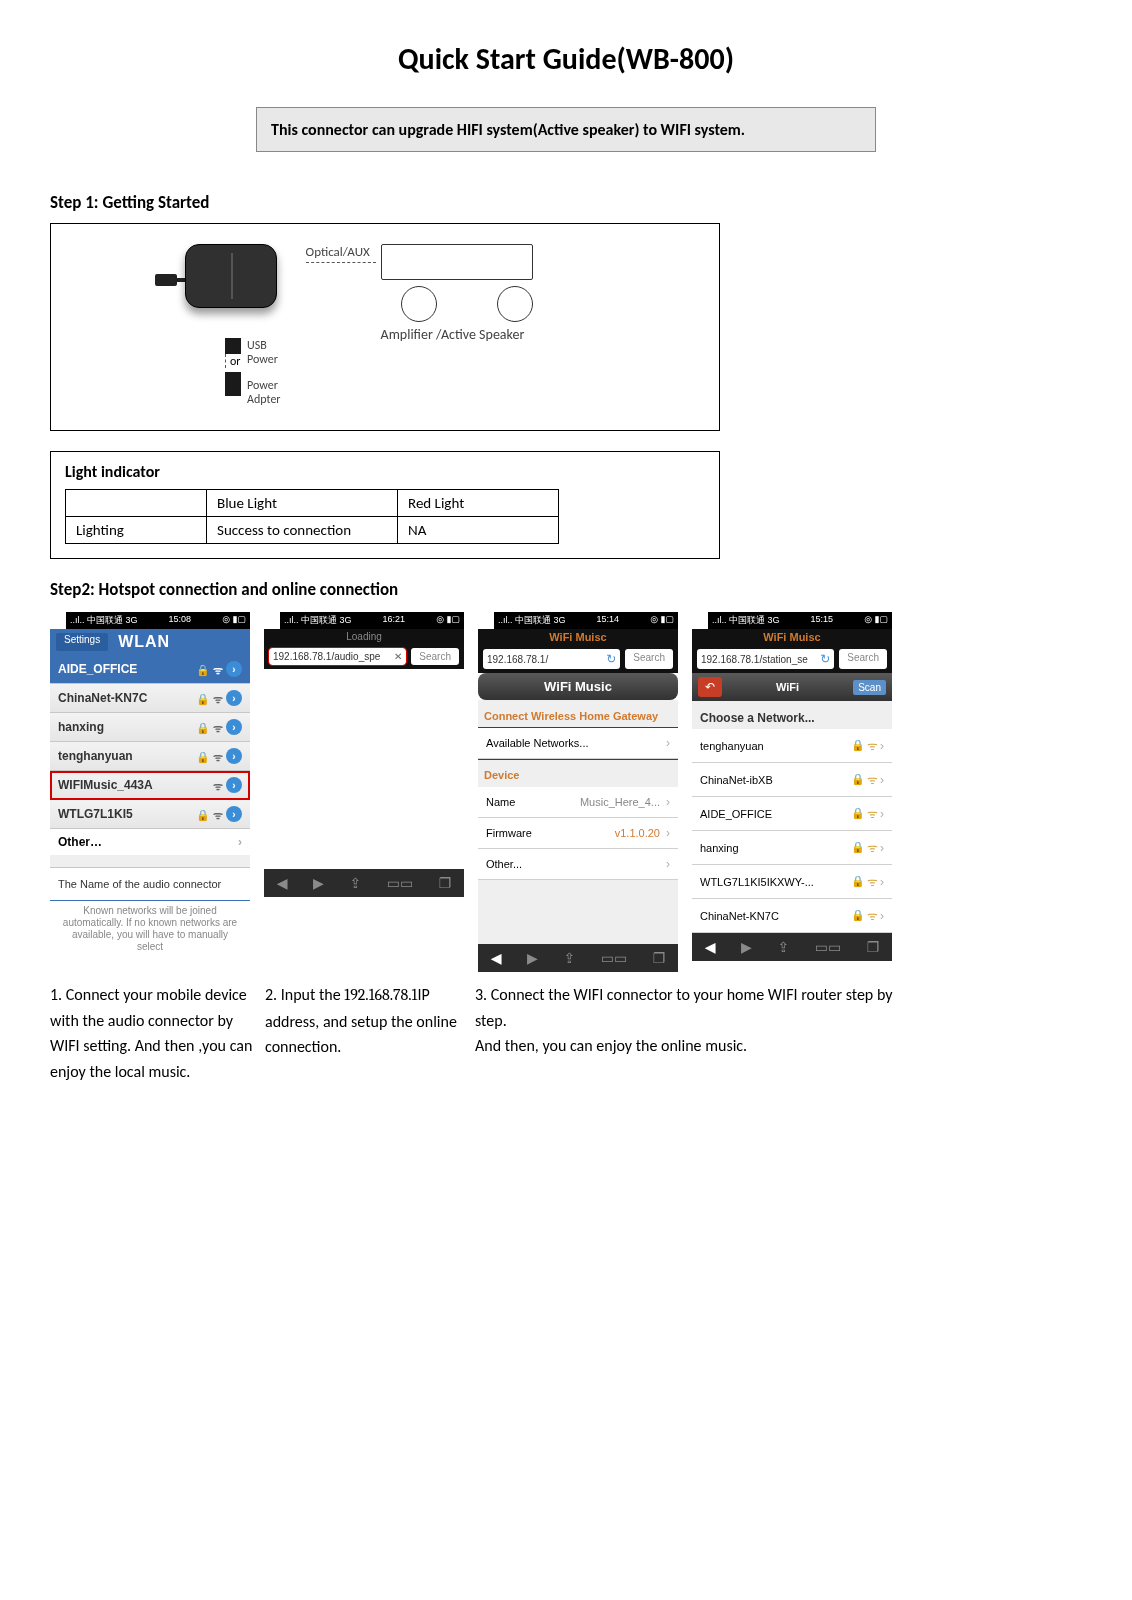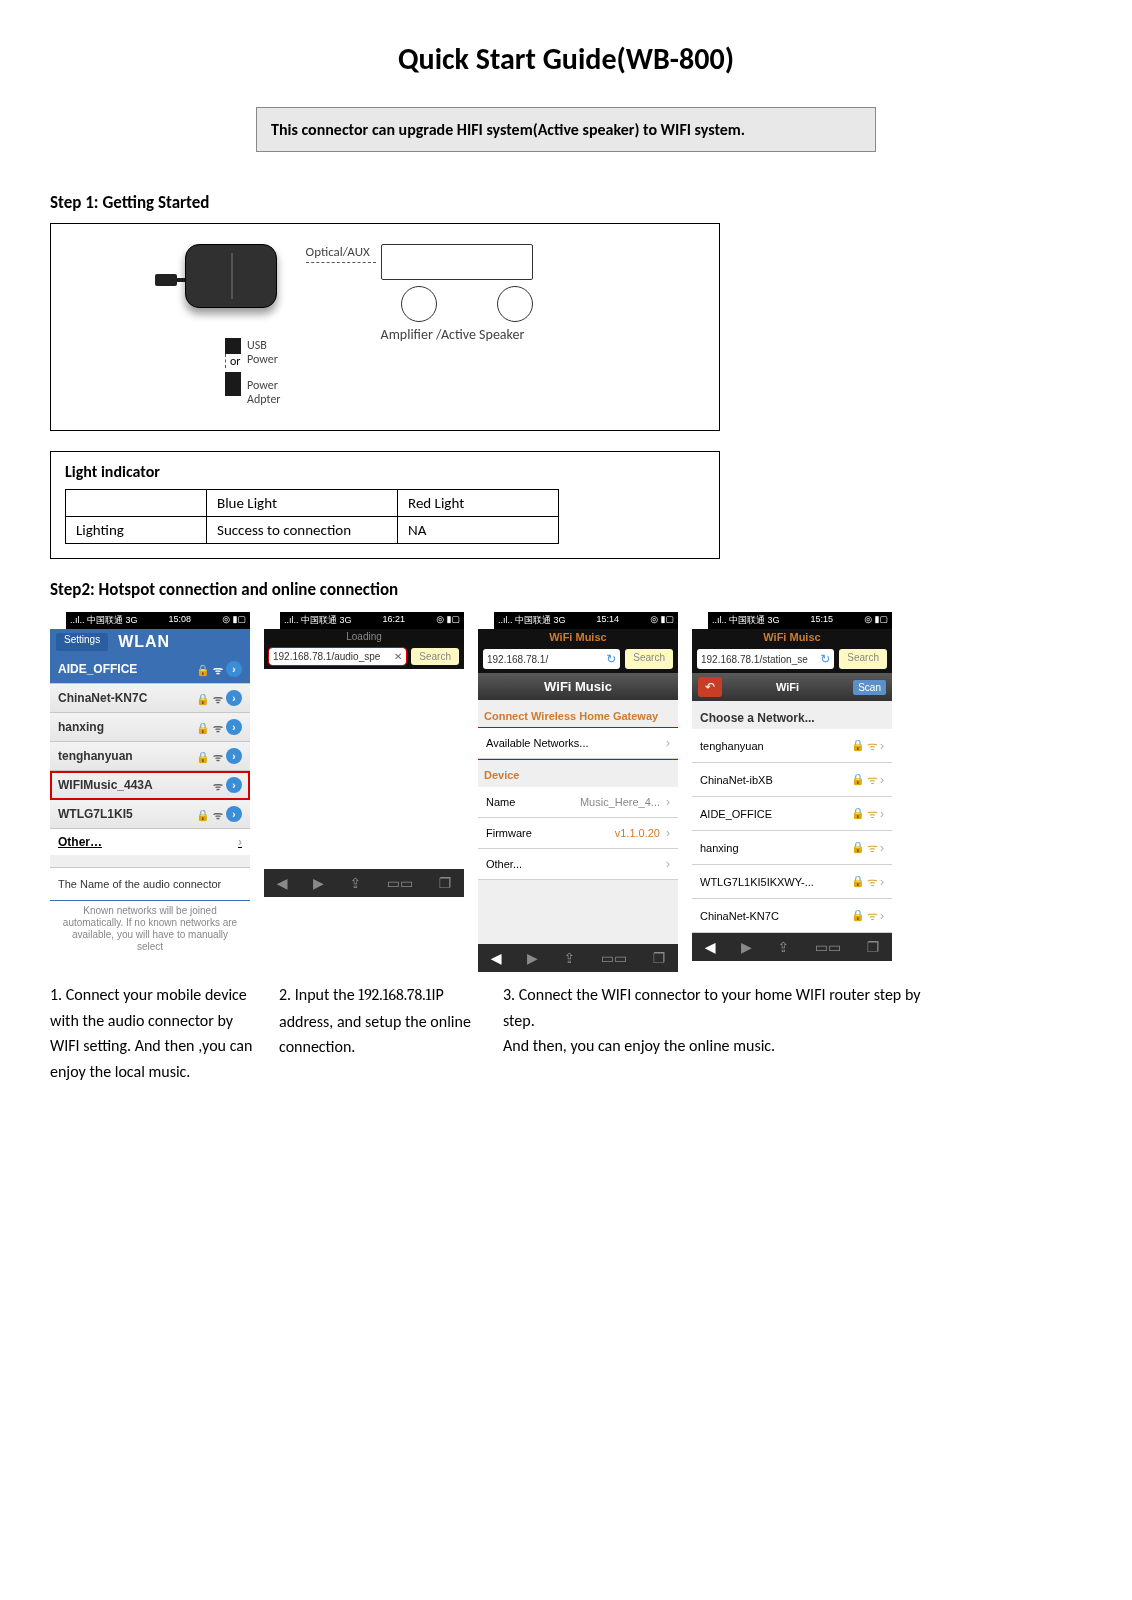--- a/index.html
+++ b/index.html
@@ -116,42 +116,42 @@
     background: linear-gradient(#f3f3f3,#e6e6e6);
     border-bottom:1px solid #c7c7c7;
     padding:6px 8px;
     display:flex; justify-content:space-between; align-items:center;
     font-weight:bold; font-size:12px; color:#333;
   }
   .p1-row.dark { background:#3b6fb3; color:#fff; }
   .arrow-circ { width:16px; height:16px; background:#3b8ed6; border-radius:50%; display:inline-flex; align-items:center; justify-content:center; color:#fff; font-size:10px; }
   .lock-wifi { display:flex; gap:3px; align-items:center; }
   .wifi-ic { font-size:11px; color:#666; }
-  .p1-other { display:flex; justify-content:space-between; padding:6px 8px; font-weight:bold; font-size:12px;text-decoration:underline; }
+  .p1-other { display:flex; justify-content:space-between; padding:6px 8px; font-weight:bold; font-size:12px; }
   .p1-note1 { padding:10px 8px; font-size:11px; color:#333; border-top:1px solid #c7c7c7;}
   .p1-note2 { padding:4px 8px 0 8px; font-size:10px; color:#888; text-align:center; line-height:1.2; }
   .red-outline { outline:2px solid #d40000; outline-offset:-2px; }
   .red-outline2 { outline:1.5px solid #d40000; outline-offset:0; }
   
   .p2-bar { background:#101010; color:#888; font-size:10px; text-align:center; padding:2px 0; }
   .p2-search {
     background:#111; padding:4px 5px; display:flex; gap:5px;
   }
   .p2-addr { flex:1; background:#fff; border-radius:3px; padding:3px 4px; font-size:10px; color:#333; display:flex; justify-content:space-between; align-items:center;}
-  .p2-sbtn { background:#fef9c3; color:#888; border-radius:3px; padding:3px 8px; font-size:10px;}
+  .p2-sbtn { background:#ffffff; color:#888; border-radius:3px; padding:3px 8px; font-size:10px;}
   .p2-body { background:#fff; height:200px; }
   .p2-bottom {
     background:#2b2b2b; display:flex; justify-content:space-around;
     align-items:center; padding:6px 0; color:#8a8a8a; font-size:14px;
   }
   
   .p3-hdr { background:#111; color:#d17a2f; text-align:center; font-size:11px; padding:2px 0; font-weight:bold;}
   .p3-search { background:#111; padding:4px 5px; display:flex; gap:5px; }
   .p3-refresh { color:#4a90d9; font-size:12px; display:inline-block; }
-  .p3-title { text-align:center; color:#fff; background: linear-gradient(#5a5a5a,#323232); padding:6px 0; font-weight:bold; font-size:13px; }
+  .p3-title { text-align:center; color:#fff; background: linear-gradient(#5a5a5a,#323232); padding:6px 0; font-weight:bold; font-size:13px;border-radius:8px; }
   .p3-section { color:#d17a2f; font-weight:bold; padding:10px 6px 6px 6px; font-size:11px; background:#efefef;}
   .p3-item {
     background:#fff; border-bottom:1px solid #d0d0d0;
     padding:8px 8px; font-size:11px;
     display:flex; justify-content:space-between; align-items:center;
   }
   .p3-item .rgt { color:#888; display:flex; gap:6px; align-items:center;}
   .grey-chev { color:#b0b0b0; font-size:12px; }
   .p3-body { background:#efefef; min-height:64px;}
   
@@ -161,21 +161,21 @@
   .p4-scan { background:#5b90c9; color:#fff; font-size:10px; padding:2px 5px; border-radius:2px;}
   .p4-head { font-weight:bold; font-size:12px; padding:10px 8px 4px 8px; color:#333; background:#efefef;}
   .p4-item {
     background:#fff; border-bottom:1px solid #d0d0d0;
     padding:8px 8px; font-size:11px; display:flex;
     justify-content:space-between; align-items:center;
   }
   .sig-ic { display:inline-flex; gap:2px; align-items:center;}
   .lock-o { color:#d8a63e; font-size:11px; }
   .wifi-o { color:#d8a63e; font-size:12px; }
-  .captions { display:flex; gap:14px; margin-top:10px; font-size:16px; line-height:1.6; }
+  .captions { display:flex; margin-top:10px; font-size:16px; line-height:1.6; }
   .cap { flex:0 0 auto; }
   .cap1 { width:215px; }
   .cap2 { width:210px; }
   .cap3 { width:420px; }
   .blue-border-top { border-top: 1.5px solid #3b6fb3; }
 </style>
 </head>
 <body>
 
 <div class="title">Quick Start Guide(WB-800)</div>

